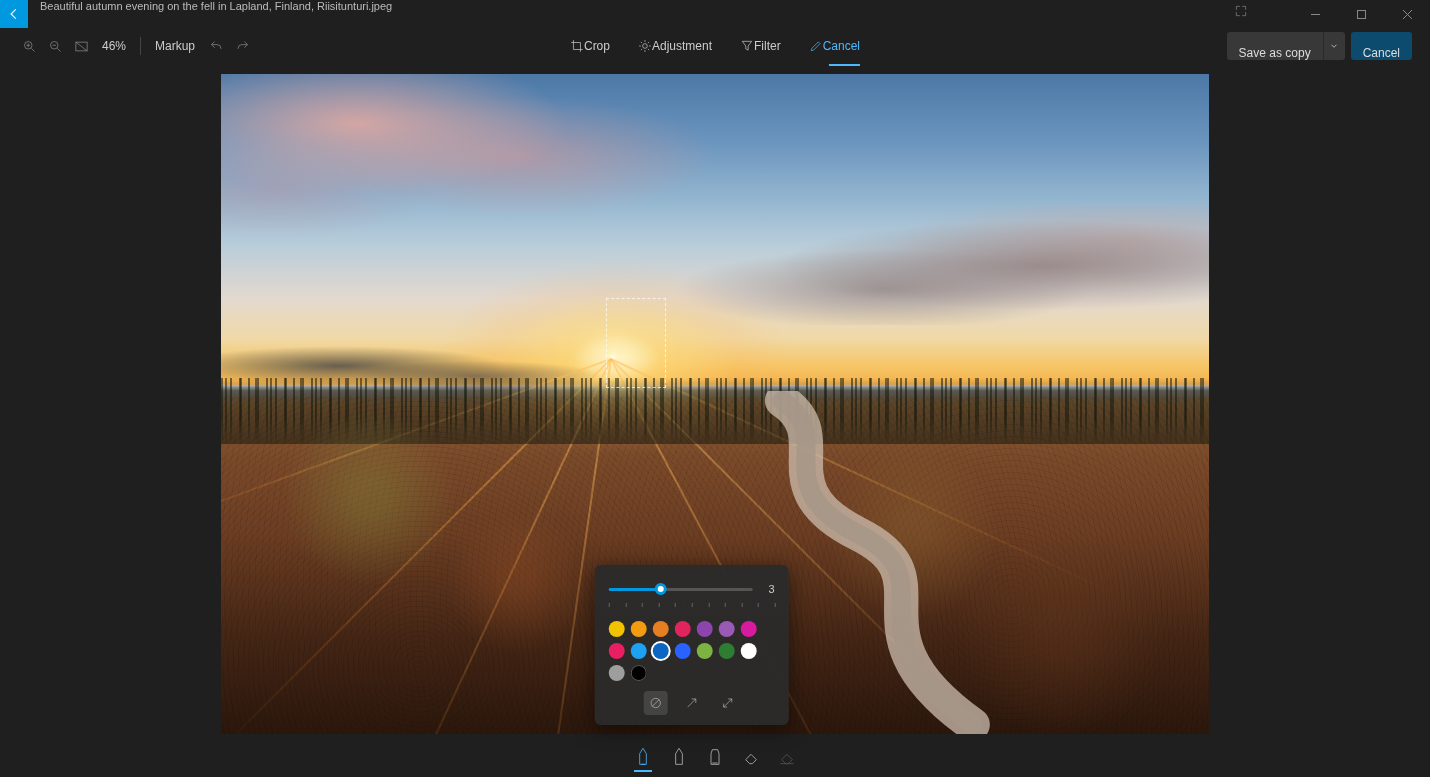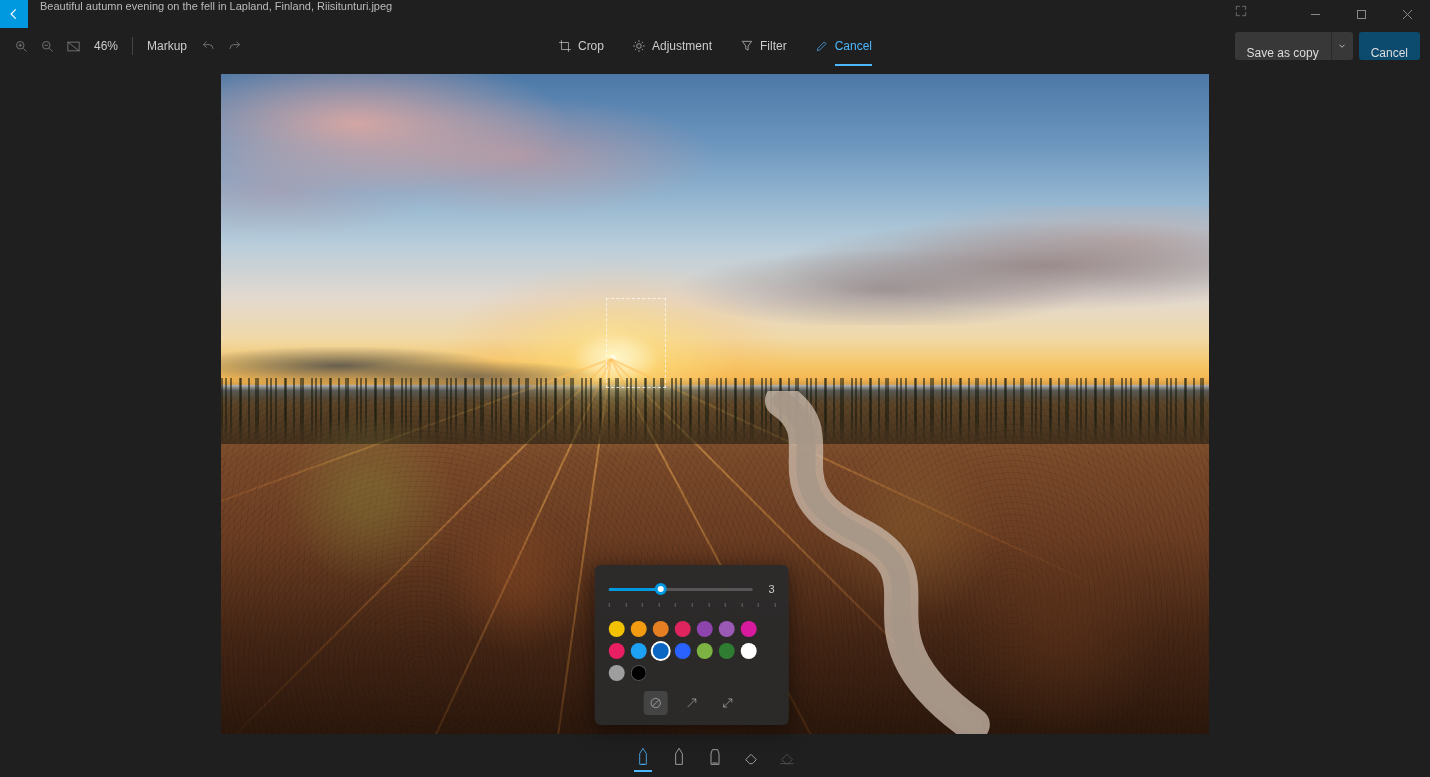--- a/index.html
+++ b/index.html
@@ -6,29 +6,29 @@
   body{background:#1f1f1f;color:#fff;width:1430px;height:777px;overflow:hidden;position:relative;font-size:12px}
 
   
   .titlebar{height:28px;background:#1f1f1f;display:flex;}
   .back-btn{width:28px;height:28px;background:#0099e0;display:flex;align-items:center;justify-content:center}
   .title-text{color:#bbb;font-size:11px;margin-left:12px;flex:1}
   .win-controls{display:flex;height:28px}
   .win-controls .wc{width:46px;height:28px;display:flex;align-items:center;justify-content:center;color:#777}
 
   
-  .toolbar{height:36px;background:#1f1f1f;display:flex;align-items:center;padding:0 10px;position:relative}
+  .toolbar{height:36px;background:#1f1f1f;display:flex;align-items:center;padding:0 18px;position:relative}
   .tb-left{display:flex;align-items:center;gap:4px;height:100%}
   .tb-icon{width:22px;height:22px;display:flex;align-items:center;justify-content:center;border-radius:3px}
   .tb-icon svg{fill:none;stroke:#888;stroke-width:1.2}
   .zoom-pct{color:#ccc;font-size:12px;padding:0 6px}
   .divider{width:1px;height:18px;background:#444;margin:0 4px}
   .reset-btn{color:#ccc;font-size:12px;padding:0 6px}
   .tb-center{position:absolute;left:50%;transform:translateX(-50%);display:flex;gap:28px;height:100%;align-items:center}
-  .tab{display:flex;align-items:center;gap:6px;font-size:12px;color:#ccc;height:100%;position:relative}
+  .tab{display:flex;align-items:center;font-size:12px;color:#ccc;height:100%;position:relative}
   .tab svg{stroke:#ccc;fill:none;stroke-width:1.2}
   .tab.active{color:#4db8ff}
   .tab.active svg{stroke:#4db8ff}
   .tab.active::after{content:"";position:absolute;bottom:-2px;left:20px;right:0;height:2px;background:#4db8ff}
   .tb-right{margin-left:auto;display:flex;align-items:center;gap:6px}
   .fullscreen-icon{margin-right:40px}
   .btn{height:28px;padding:0 12px;border-radius:3px;display:flex;align-items:flex-end;font-size:12px}
   .btn-primary{background:#383838;color:#ddd}
   .btn-split{display:flex}
   .btn-split .main{border-radius:3px 0 0 3px;padding:0 12px}

